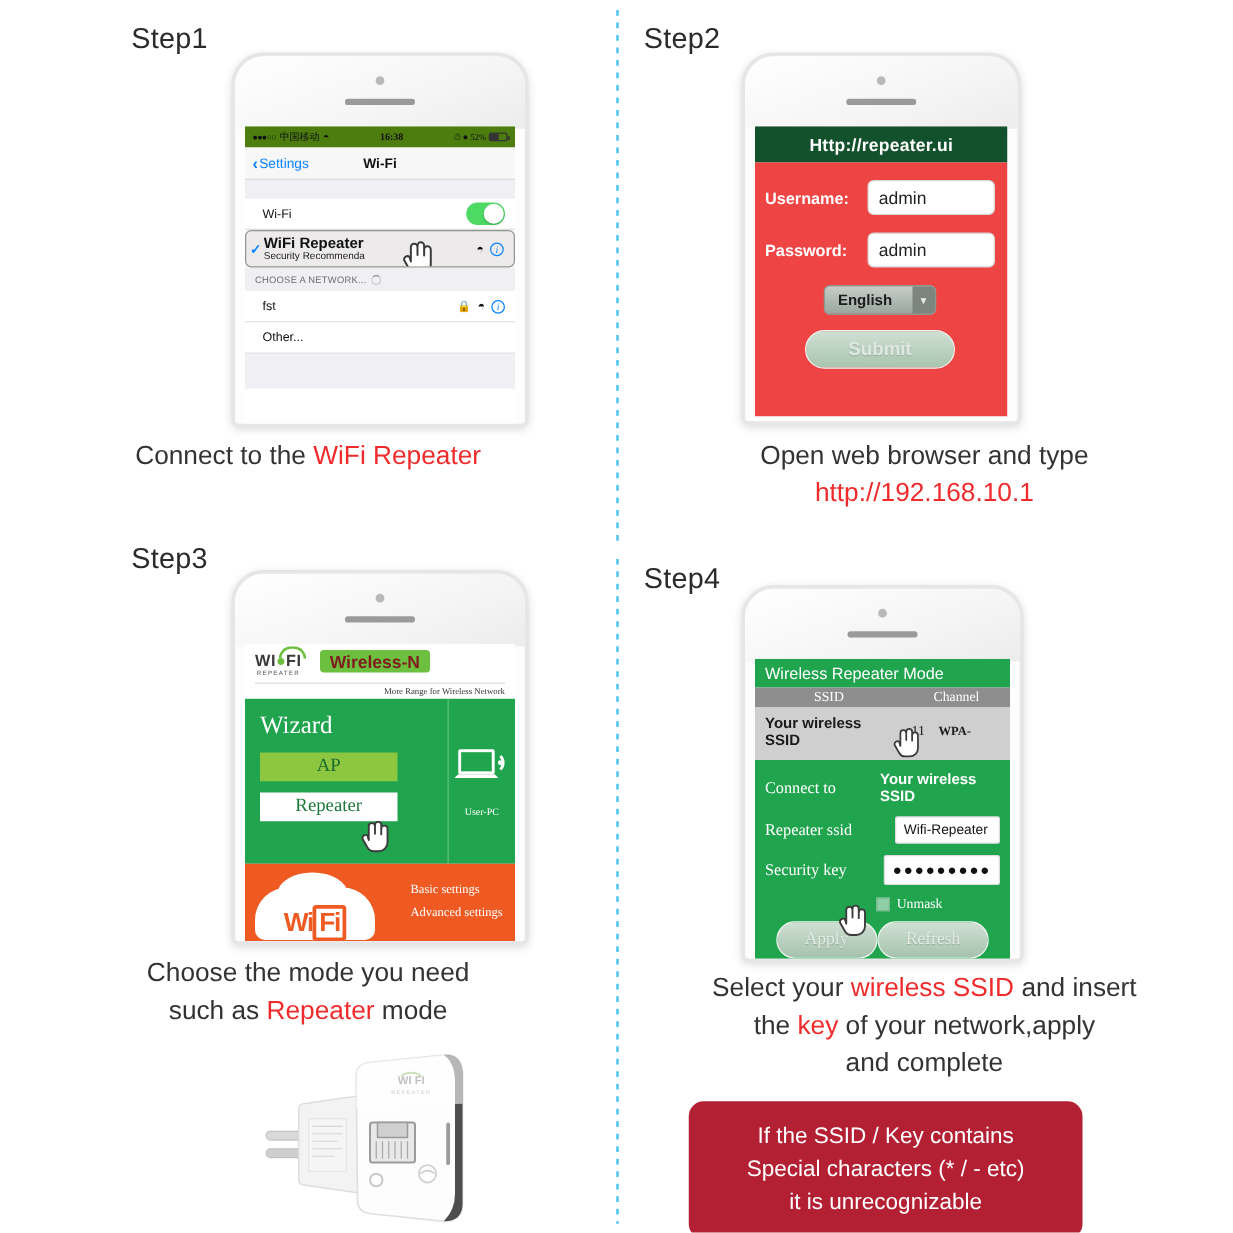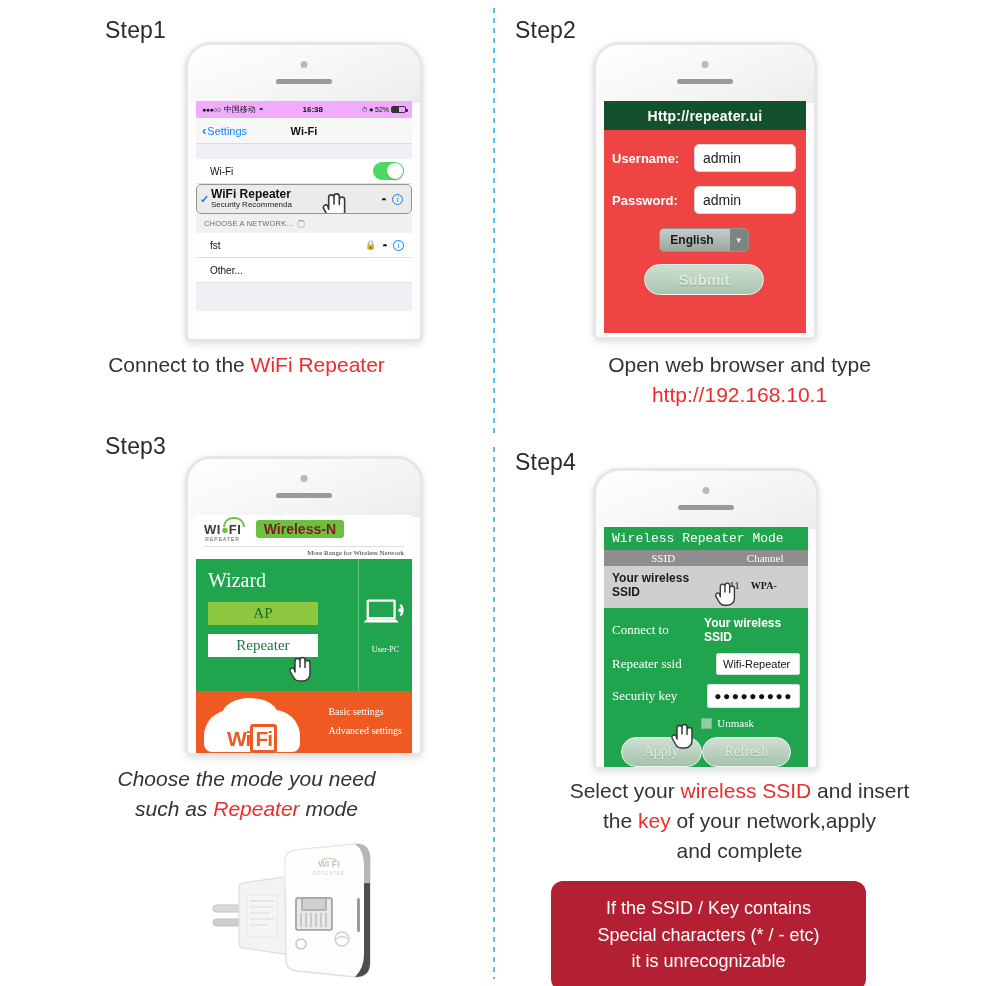--- a/index.html
+++ b/index.html
@@ -89,21 +89,22 @@
     background: #fff;
     z-index: 2;
   }
 
   
   .ios-status {
     height: 17px;
     display: flex; align-items: center;
     padding: 0 6px;
     font-size: 8px; color: #111;
-    background: #f0abfc;
+    background: #4d7c0f;
+    font-family: Liberation Serif, serif;
   }
   .ios-dots { letter-spacing: -0.5px; font-size: 7px; }
   .ios-carrier { margin-left: 3px; font-size: 8px; }
   .ios-wifi-glyph { margin-left: 3px; font-size: 8px; }
   .ios-time { flex: 1; text-align: center; font-weight: bold; font-size: 8px; }
   .ios-right { display: flex; align-items: center; gap: 2px; font-size: 7px; }
   .batt {
     display: inline-block; width: 15px; height: 7px;
     border: 1px solid #333; border-radius: 2px; position: relative;
   }
@@ -281,21 +282,21 @@
     border:3px solid #ef5a22; border-radius:3px; padding:0 2px;
     background:#fff;
   }
   .o-links { margin-left:auto; color:#fff; font-family:"Liberation Serif", serif; }
   .o-links div { font-size:10px; margin-bottom:8px; }
 
   
   .r-title {
     background:#21a44e; color:#fff;
     font-size:13px; padding: 4px 8px;
-    font-family:Liberation Mono, monospace;
+    font-family:Liberation Sans, sans-serif;
   }
   .r-thead {
     background:#8e8e8e; color:#fff; display:flex;
     font-size:11px; padding: 2px 0;
     font-family:"Liberation Serif", serif;
   }
   .r-thead .c1 { flex: 0 0 58%; text-align:center; }
   .r-thead .c2 { flex: 1; text-align:center; }
   .r-trow {
     background:#cfcfcf; color:#1a1a1a; display:flex;
@@ -548,21 +549,21 @@
             </div>
           </div>
           <div class="o-links">
             <div>Basic settings</div>
             <div>Advanced settings</div>
           </div>
         </div>
       </div>
     </div>
 
-    <div class="caption" style="top:348px;font-style:italic;">
+    <div class="caption" style="top:348px;">
       <div>Choose the mode you need</div>
       <div>
         <span>such as </span><span class="red">Repeater</span><span> mode</span>
       </div>
     </div>
   </div>
 
   <div class="quad q4">
     <div class="step-label">Step4</div>
 

